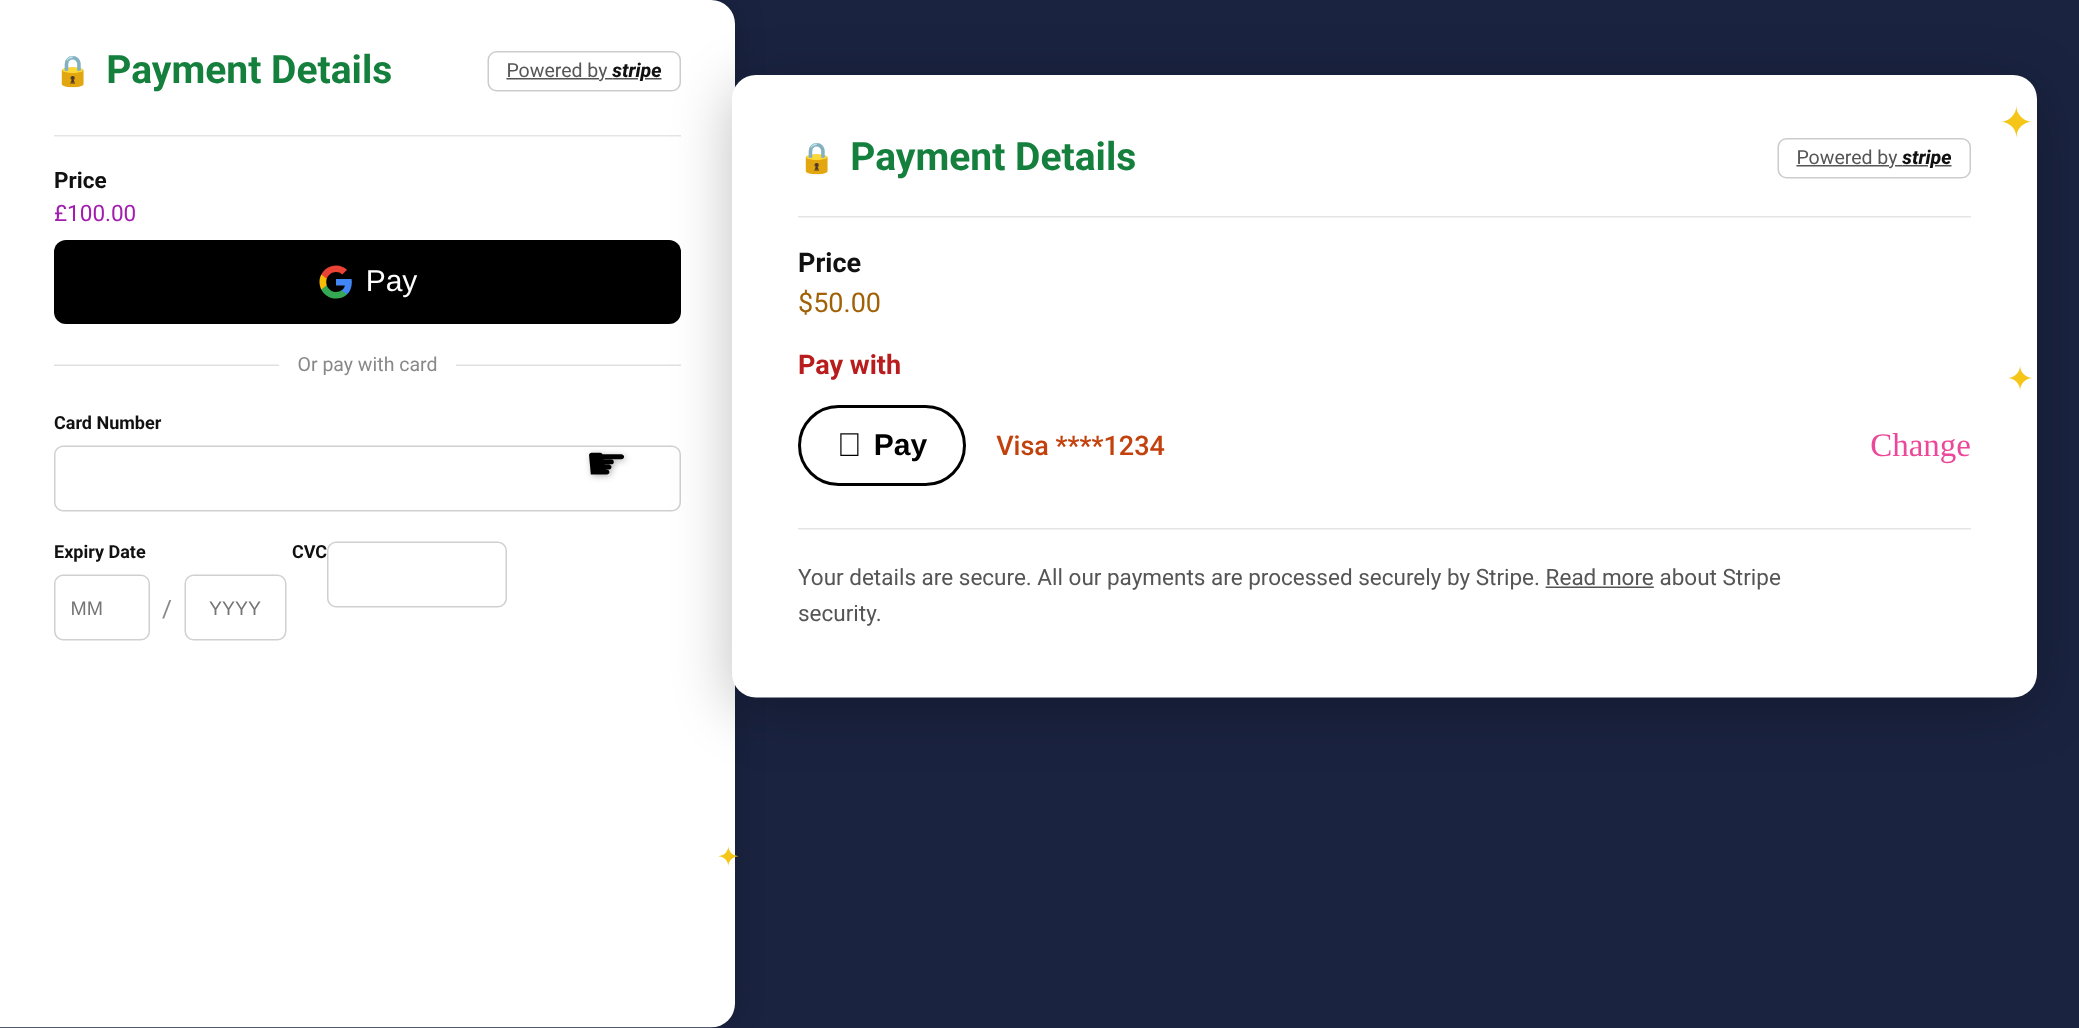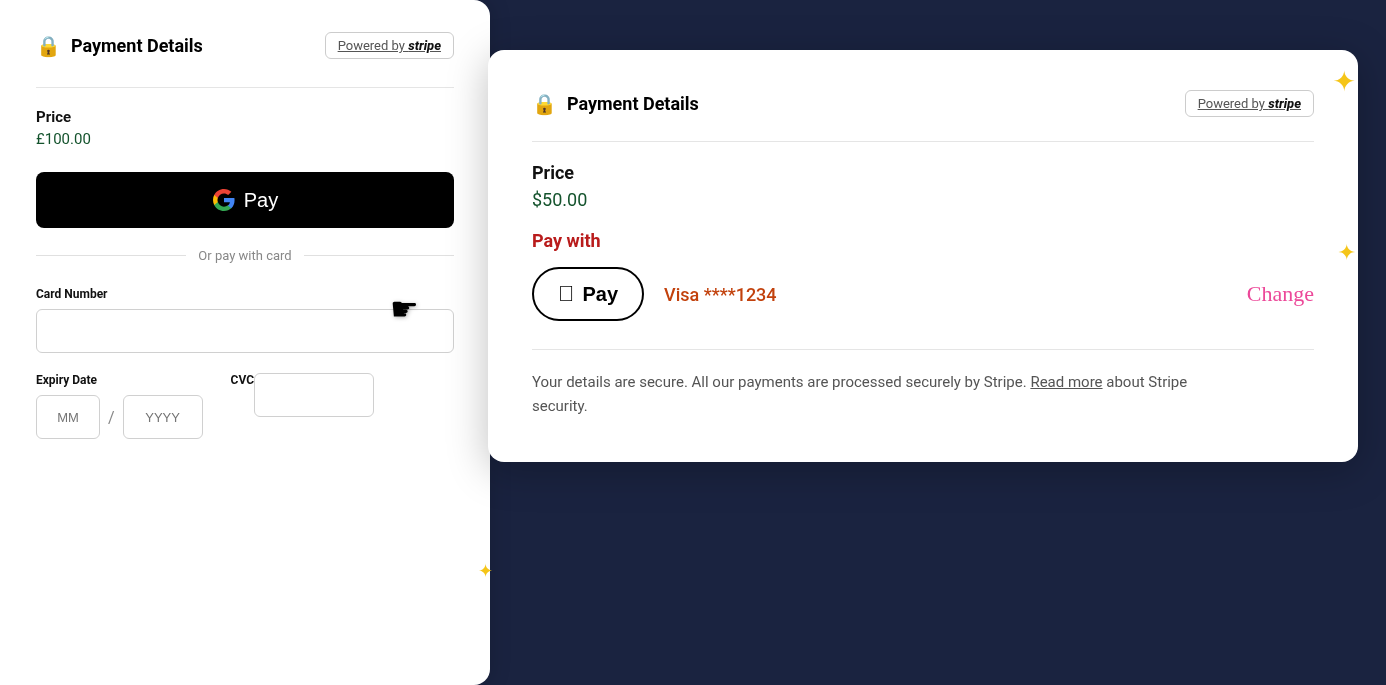--- a/index.html
+++ b/index.html
@@ -41,23 +41,23 @@
       align-items: center;
       gap: 10px;
     }
 
     .lock-icon {
       font-size: 20px;
       color: #888;
     }
 
     .card-title {
-      font-size: 18px;
+      font-size: 26px;
       font-weight: 700;
-      color: #000000;
+      color: #15803d;
       text-align: center;
     }
 
     .stripe-badge {
       border: 1.5px solid #ccc;
       border-radius: 6px;
       padding: 5px 12px;
       font-size: 13px;
       color: #555;
       text-decoration: underline;
@@ -77,22 +77,22 @@
 
     .price-label {
       font-size: 15px;
       font-weight: 700;
       color: #111;
       margin-bottom: 4px;
     }
 
     .price-value {
       font-size: 15px;
-      color: #14532d;
-      margin-bottom: 24px;
+      color: #a21caf;
+      margin-bottom: 9px;
     }
 
     .gpay-button {
       width: 100%;
       background: #000;
       color: #fff;
       border: none;
       border-radius: 8px;
       padding: 16px;
       font-size: 20px;
@@ -144,21 +144,21 @@
       padding: 12px 14px;
       font-size: 14px;
       color: #333;
       margin-bottom: 20px;
       outline: none;
       height: 44px;
     }
 
     .form-row {
       display: flex;
-      gap: 28px;
+      gap: 4px;
       align-items: flex-start;
     }
 
     .form-col {
       display: flex;
       flex-direction: column;
     }
 
     .expiry-inputs {
       display: flex;
@@ -167,35 +167,34 @@
     }
 
     .expiry-input-sm {
       border: 1.5px solid #d0d0d0;
       border-radius: 6px;
       padding: 10px 10px;
       font-size: 13px;
       color: #14532d;
       width: 64px;
       height: 44px;
-      text-align: center;
     }
 
     .slash {
       font-size: 16px;
       color: #888;
     }
 
     .expiry-input-yr {
       border: 1.5px solid #d0d0d0;
       border-radius: 6px;
       padding: 10px 10px;
       font-size: 13px;
       color: #999;
-      width: 80px;
+      width: 68px;
       height: 44px;
       text-align: center;
     }
 
     .cvc-col {
       display: flex;
       flex-direction: row;
     }
 
     
@@ -325,21 +324,21 @@
 
     .right-price-label {
       font-size: 18px;
       font-weight: 700;
       color: #111;
       margin-bottom: 6px;
     }
 
     .right-price-value {
       font-size: 18px;
-      color: #14532d;
+      color: #a16207;
       margin-bottom: 20px;
     }
   </style>
 </head>
 <body>
 
 <div class="card-left">
   <div class="card-header">
     <div class="card-header-left">
       <span class="lock-icon">🔒</span>

